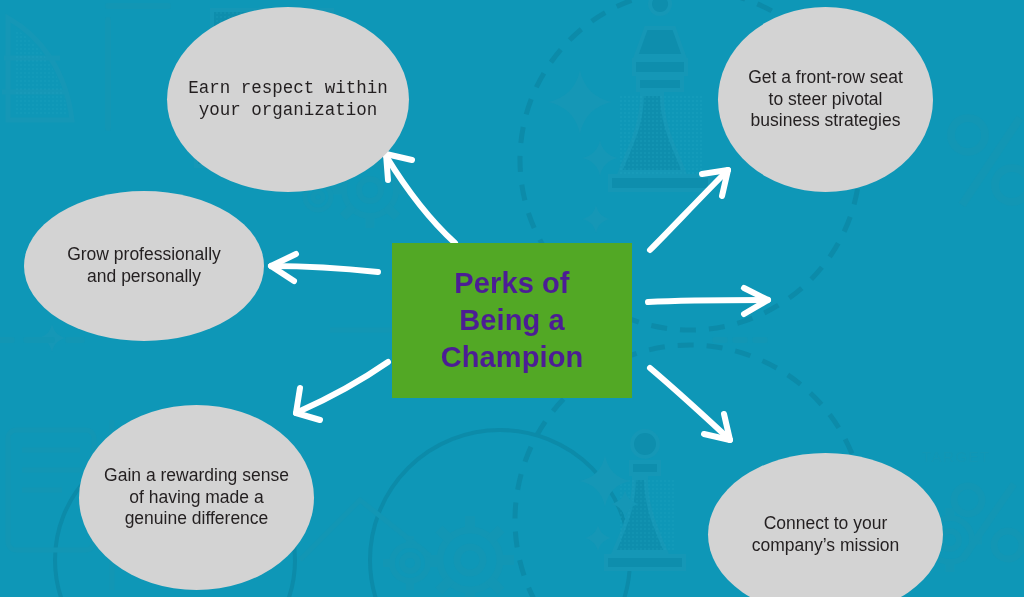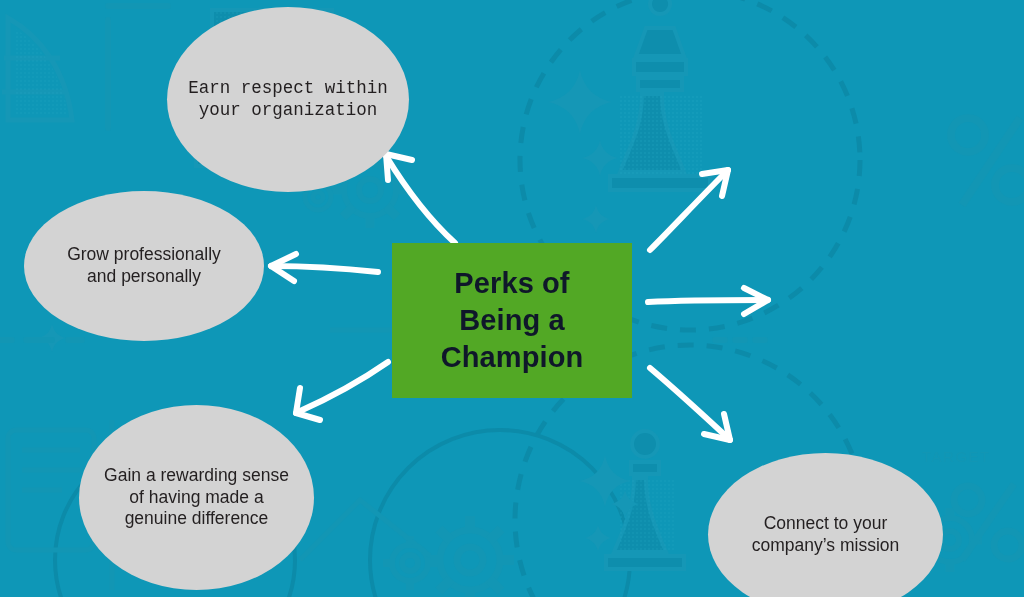--- a/index.html
+++ b/index.html
@@ -37,21 +37,21 @@
     top: 243px;
     width: 240px;
     height: 155px;
     background: #52A825;
     display: flex;
     align-items: center;
     justify-content: center;
     text-align: center;
   }
   #center-box .title {
-    color: #0f172a;
+    color: #4c1d95;
     font-size: 29px;
     line-height: 1.28;
     font-weight: bold;
     letter-spacing: 0.1px;
     padding: 0 6px;
     white-space: pre-line;
   }
 
   
   .node {
@@ -297,20 +297,25 @@
     <div class="node-text">Gain a rewarding sense
 of having made a
 genuine difference</div>
   </div>
 
   <div class="node" id="node-grow">
     <div class="node-text">Grow professionally
 and personally</div>
   </div>
 
+  <div class="node" id="node-frontrow">
+    <div class="node-text">Get a front-row seat
+to steer pivotal
+business strategies</div>
+  </div>
 
 
   <div class="node" id="node-connect">
     <div class="node-text">Connect to your
 company’s mission</div>
   </div>
 
 </div>
 
 </body></html>

